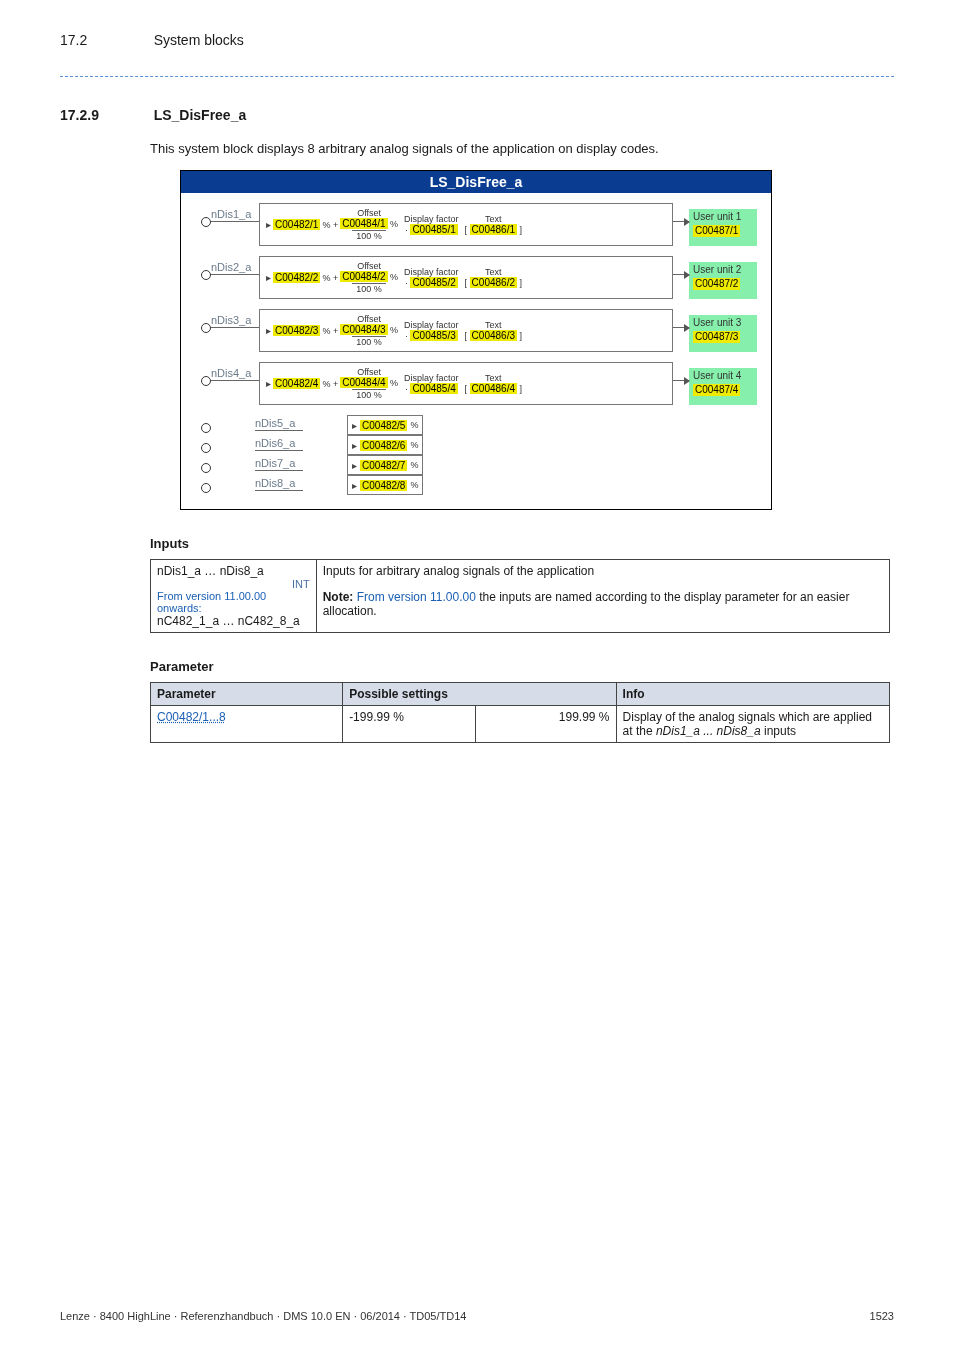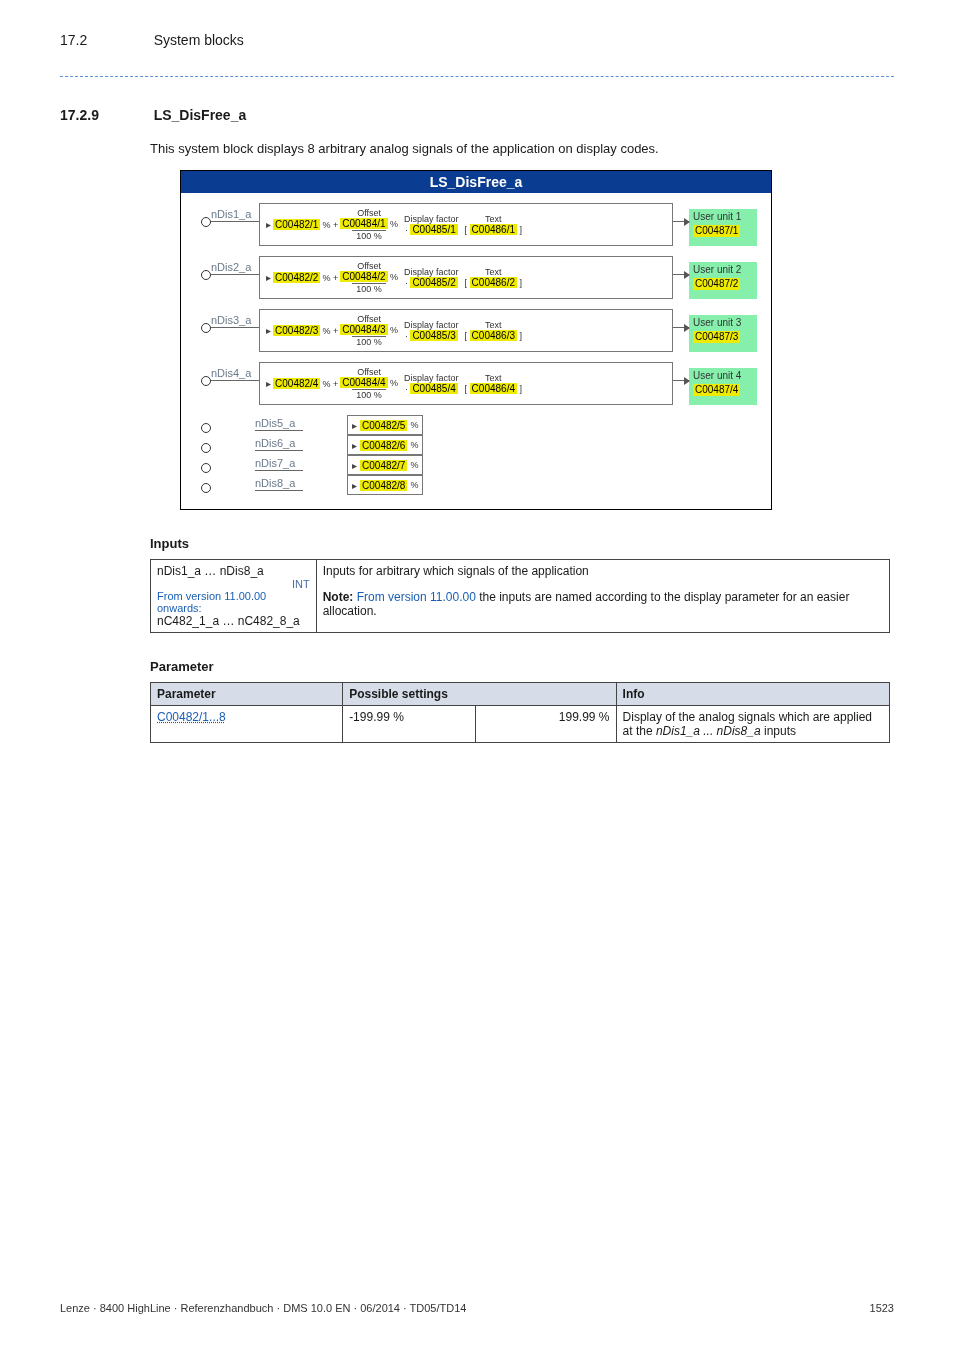--- a/index.html
+++ b/index.html
@@ -229,21 +229,21 @@
     text-align: right;
     color: #4a6fa5;
     font-size: 11px;
   }
   .blue { color: #1a5fb4; }
   .codeblue { color: #1a5fb4; text-decoration: underline; text-decoration-style: dotted; }
   .small-int { color: #4a6fa5; text-align: right; font-size: 11px; }
 
   .footer {
     position: absolute;
-    bottom: 36px;
+    bottom: 28px;
     left: 60px;
     right: 60px;
     display: flex;
     justify-content: space-between;
     font-size: 11px;
     color: #333;
   }
 
   a.codeblue { cursor: pointer; }
 </style>
@@ -403,21 +403,21 @@
   <table class="info">
     <tbody>
     <tr>
       <td>
         <div>nDis1_a … nDis8_a</div>
         <div class="small-int">INT</div>
         <div class="blue" style="font-size:11px;">From version 11.00.00 onwards:</div>
         <div>nC482_1_a … nC482_8_a</div>
       </td>
       <td>
-        <div>Inputs for arbitrary which signals of the application</div>
+        <div>Inputs for arbitrary analog signals of the application</div>
         <div style="margin-top:12px;">
           <b>Note: </b><span class="blue">From version 11.00.00</span><span> the inputs are named according to the display parameter for an easier allocation.</span>
         </div>
       </td>
     </tr>
   </tbody>
     </table>
 
   <div class="subhead">Parameter</div>
   <table class="info">

